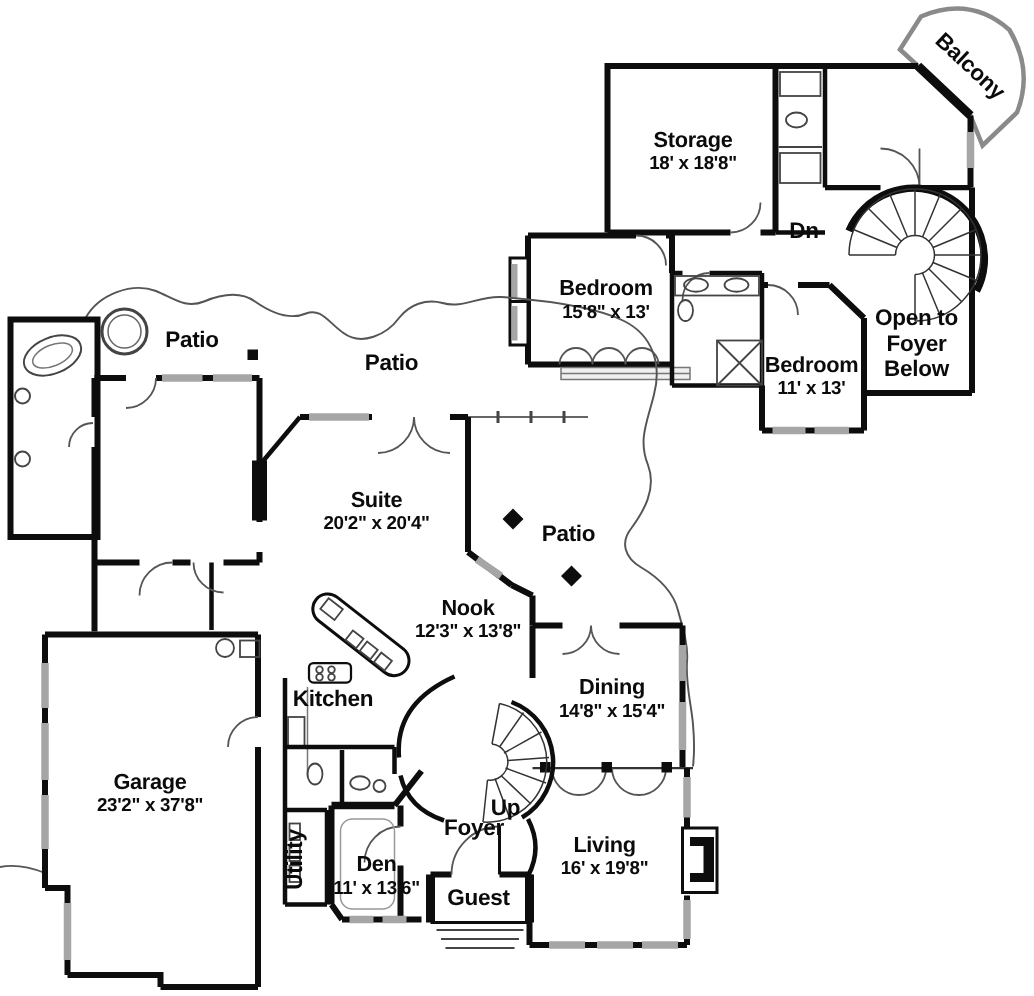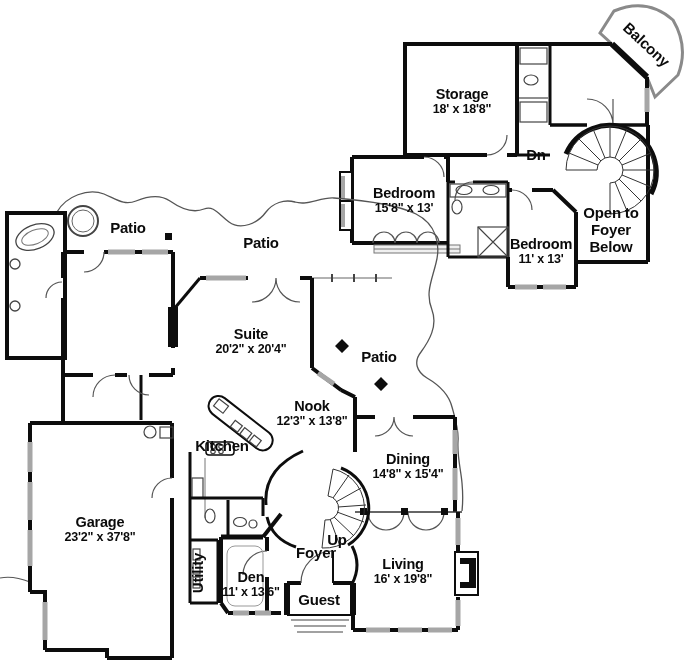--- a/index.html
+++ b/index.html
@@ -255,21 +255,21 @@
   <span class="nm">Patio</span>
 </div>
 <div class="lbl" style="left:251px;top:341px">
   <span class="nm">Suite</span>
   <span class="dm">20'2" x 20'4"</span>
 </div>
 <div class="lbl" style="left:312px;top:413px">
   <span class="nm">Nook</span>
   <span class="dm">12'3" x 13'8"</span>
 </div>
-<div class="lbl solo" style="left:222px;top:446px">
+<div class="lbl solo" style="left:222px;top:467px">
   <span class="nm">Kitchen</span>
 </div>
 <div class="lbl" style="left:408px;top:466px">
   <span class="nm">Dining</span>
   <span class="dm">14'8" x 15'4"</span>
 </div>
 <div class="lbl" style="left:100px;top:529px">
   <span class="nm">Garage</span>
   <span class="dm">23'2" x 37'8"</span>
 </div>

